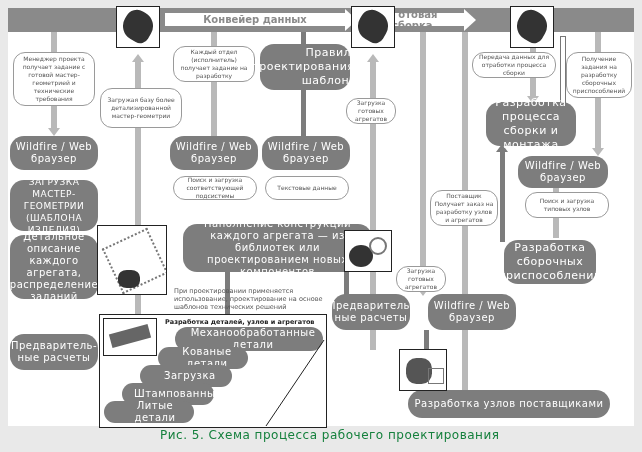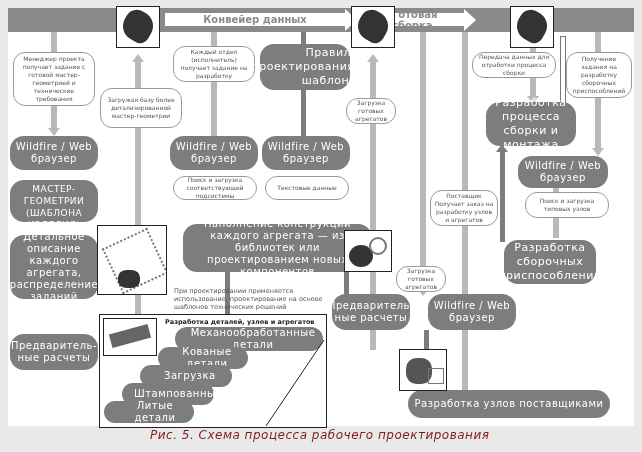--- a/index.html
+++ b/index.html
@@ -12,21 +12,21 @@
   .vline.dark{background:#7c7c7c;}
   .node{position:absolute;background:#7d7d7d;color:#ffffff;border-radius:14px;display:flex;align-items:center;justify-content:center;text-align:center;font-size:10px;line-height:12px;letter-spacing:0.5px;}
   .node.big{font-size:11px;line-height:14px;}
   .note{position:absolute;background:#ffffff;border:1px solid #9a9a9a;border-radius:12px;display:flex;align-items:center;justify-content:center;text-align:center;font-size:6px;line-height:8px;color:#555;padding:1px 3px;box-sizing:border-box;}
   .img{position:absolute;background:#fff;border:1px solid #222;box-sizing:border-box;overflow:hidden;}
   .arrowhead{position:absolute;width:0;height:0;border-left:6px solid transparent;border-right:6px solid transparent;}
   .arrowhead.down{border-top:8px solid #b9b9b9;}
   .arrowhead.up{border-bottom:8px solid #b9b9b9;}
   .arrowhead.down.dark{border-top-color:#7c7c7c;}
   .arrowhead.up.dark{border-bottom-color:#7c7c7c;}
-  .caption{position:absolute;left:150px;top:428px;font-style:italic;font-size:12px;color:#7f1d1d;letter-spacing:0.5px;}
+  .caption{position:absolute;left:160px;top:428px;font-size:12px;color:#15803d;letter-spacing:0.5px;}
   .framebox{position:absolute;border:1px solid #222;background:#fff;}
   .partlabel{position:absolute;font-size:6.5px;color:#222;font-weight:bold;}
   .small-text{position:absolute;font-size:6.5px;line-height:8px;color:#555;}
 </style>
 </head>
 <body>
 
 <div class="canvas"></div>
 
 <div class="topbar"></div>
@@ -79,21 +79,21 @@
 <div class="note" style="left:265px;top:176px;width:84px;height:24px;">Текстовые данные</div>
 <div class="note" style="left:346px;top:98px;width:50px;height:26px;">Загрузка готовых агрегатов</div>
 <div class="note" style="left:396px;top:266px;width:50px;height:26px;">Загрузка готовых агрегатов</div>
 <div class="note" style="left:472px;top:52px;width:84px;height:26px;">Передача данных для отработки процесса сборки</div>
 <div class="note" style="left:566px;top:52px;width:66px;height:46px;">Получение задания на разработку сборочных приспособлений</div>
 <div class="note" style="left:430px;top:190px;width:68px;height:36px;">Поставщик Получает заказ на разработку узлов и агрегатов</div>
 <div class="note" style="left:525px;top:192px;width:84px;height:26px;">Поиск и загрузка типовых узлов</div>
 <div class="small-text" style="left:174px;top:287px;width:150px;">При проектировании применяется использование, проектирование на основе шаблонов технических решений</div>
 
 <div class="node" style="left:10px;top:136px;width:88px;height:34px;">Wildfire / Web браузер</div>
-<div class="node" style="left:10px;top:180px;width:88px;height:42px;font-size:9px;">ЗАГРУЗКА МАСТЕР-ГЕОМЕТРИИ (ШАБЛОНА ИЗДЕЛИЯ)</div>
+<div class="node" style="left:10px;top:180px;width:88px;height:51px;font-size:9px;">ЗАГРУЗКА МАСТЕР-ГЕОМЕТРИИ (ШАБЛОНА ИЗДЕЛИЯ)</div>
 <div class="node big" style="left:10px;top:235px;width:88px;height:64px;font-size:10px;line-height:12px;">Детальное описание каждого агрегата, распределение заданий</div>
 <div class="node" style="left:10px;top:334px;width:88px;height:36px;">Предваритель-ные расчеты</div>
 <div class="node" style="left:170px;top:136px;width:88px;height:34px;">Wildfire / Web браузер</div>
 <div class="node big" style="left:260px;top:44px;width:90px;height:46px;text-align:right;">Правила проектирования, шаблоны</div>
 <div class="node" style="left:262px;top:136px;width:88px;height:34px;">Wildfire / Web браузер</div>
 <div class="node" style="left:183px;top:224px;width:189px;height:48px;">Наполнение конструкции каждого агрегата — из библиотек или проектированием новых компонентов</div>
 <div class="node" style="left:332px;top:294px;width:78px;height:36px;">Предваритель-ные расчеты</div>
 <div class="node" style="left:428px;top:294px;width:88px;height:36px;">Wildfire / Web браузер</div>
 <div class="node big" style="left:486px;top:102px;width:90px;height:44px;">Разработка процесса сборки и монтажа</div>
 <div class="node" style="left:518px;top:156px;width:90px;height:32px;">Wildfire / Web браузер</div>

